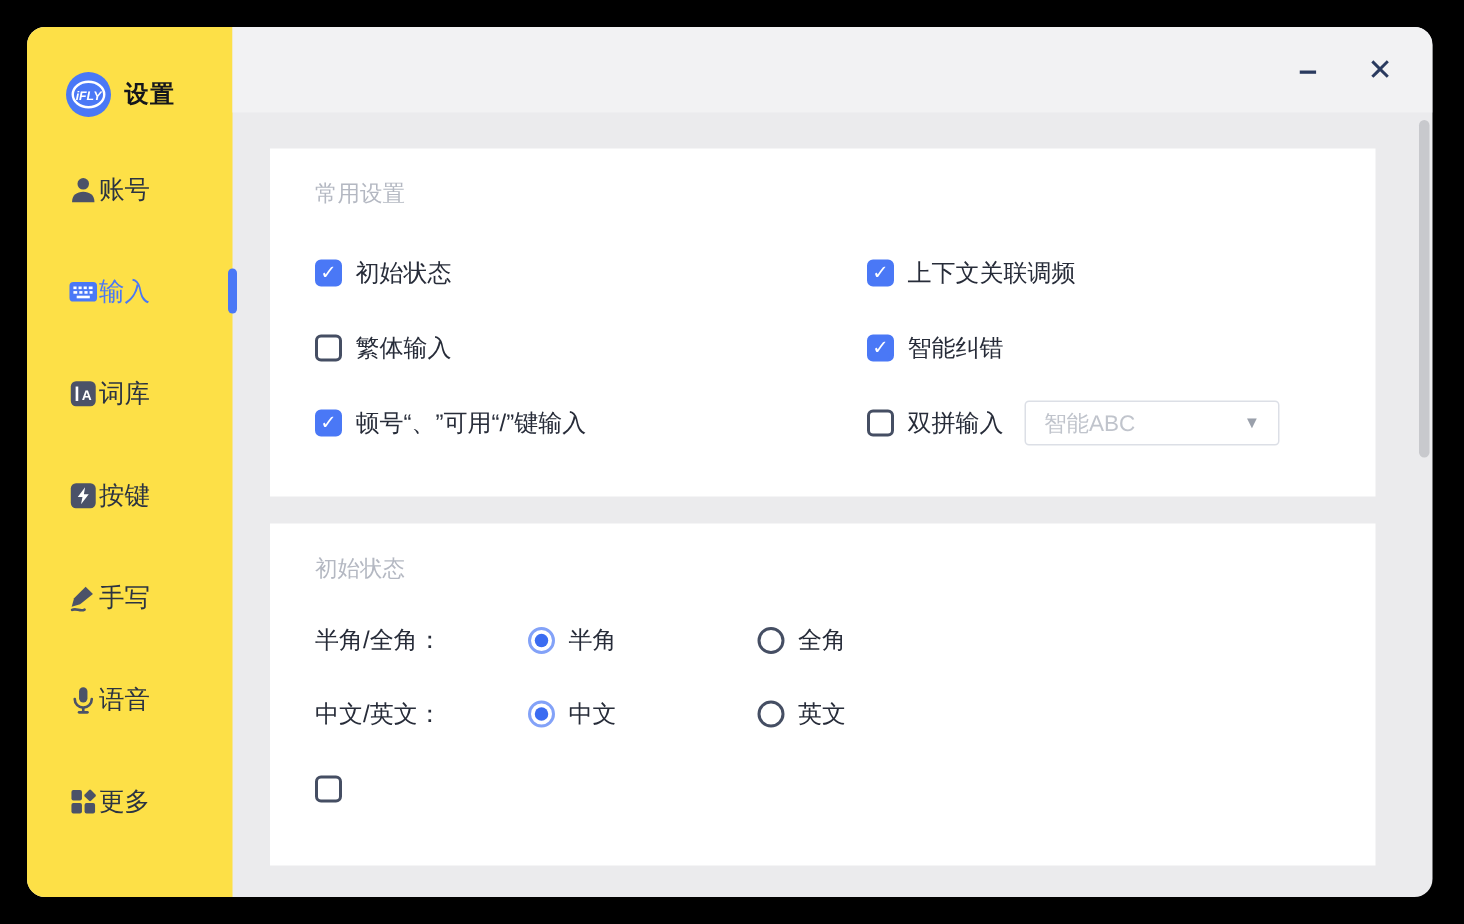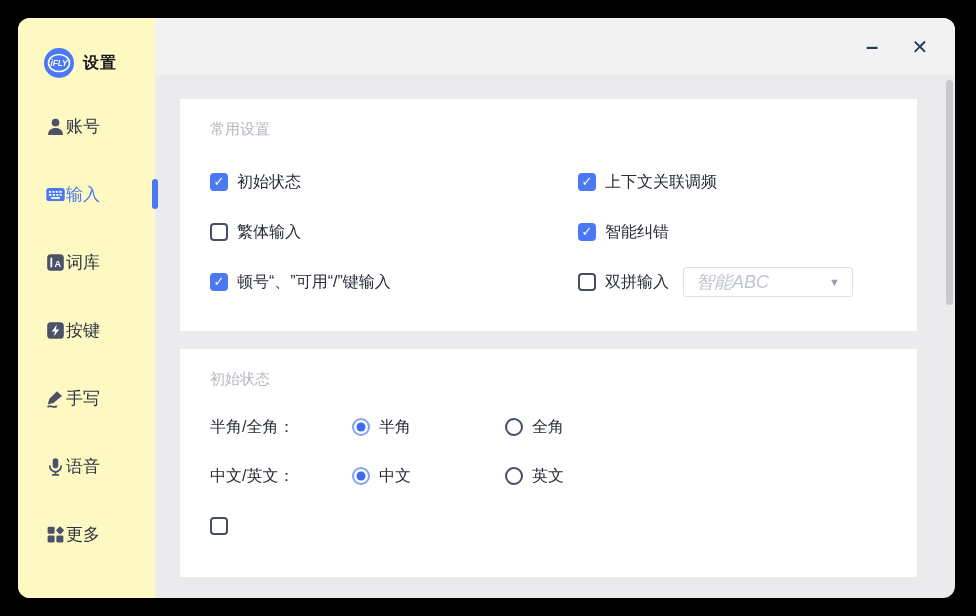--- a/index.html
+++ b/index.html
@@ -14,21 +14,21 @@
     position:absolute; left:18px; top:18px;
     width:937px; height:580px;
     border-radius:12px;
     background:#ebebed;
     overflow:hidden;
     display:flex;
     box-shadow:0 2px 10px rgba(0,0,0,.5);
   }
   
   .sidebar {
-    width:137px; background:#fef9c3; height:100%;
+    width:137px; background:#fde047; height:100%;
     position:relative; flex:0 0 137px;
   }
   .logo-row {
     display:flex; align-items:center;
     padding:30px 0 0 26px; gap:9px;
   }
   .logo-badge { width:30px; height:30px; flex:0 0 30px; }
   .app-title {
     font-size:16px; font-weight:bold; color:#14161c; letter-spacing:1px;
   }
@@ -78,21 +78,21 @@
   .cbx .tick {
     position:absolute; left:50%; top:50%; transform:translate(-50%,-54%);
     color:#fff; font-size:13px; font-weight:bold; line-height:1;
   }
   .opt-label { font-size:16px; color:#272c39; margin-left:9px; }
   .dropdown {
     margin-left:14px; width:170px; height:30px;
     border:1px solid #dcdfe6; border-radius:3px; background:#fff;
     display:flex; align-items:center; padding:0 12px; cursor:pointer;
   }
-  .dropdown-value { font-size:18px; color:#c0c4cc; flex:1;font-style:italic; }
+  .dropdown-value { font-size:15px; color:#c0c4cc; flex:1; }
   .dropdown-arrow { font-size:11px; color:#9aa0ab; }
   
   .radio-row { display:flex; align-items:center; height:20px; margin-bottom:29px; }
   .radio-label { font-size:16px; color:#272c39; width:142px; }
   .radio-opt { display:flex; align-items:center; width:153px; cursor:pointer; }
   .radio {
     width:18px; height:18px; border-radius:50%; flex:0 0 18px;
     border:2px solid #454e63; background:#fff; position:relative;
   }
   .radio.selected { border-color:#83a2f8; }

